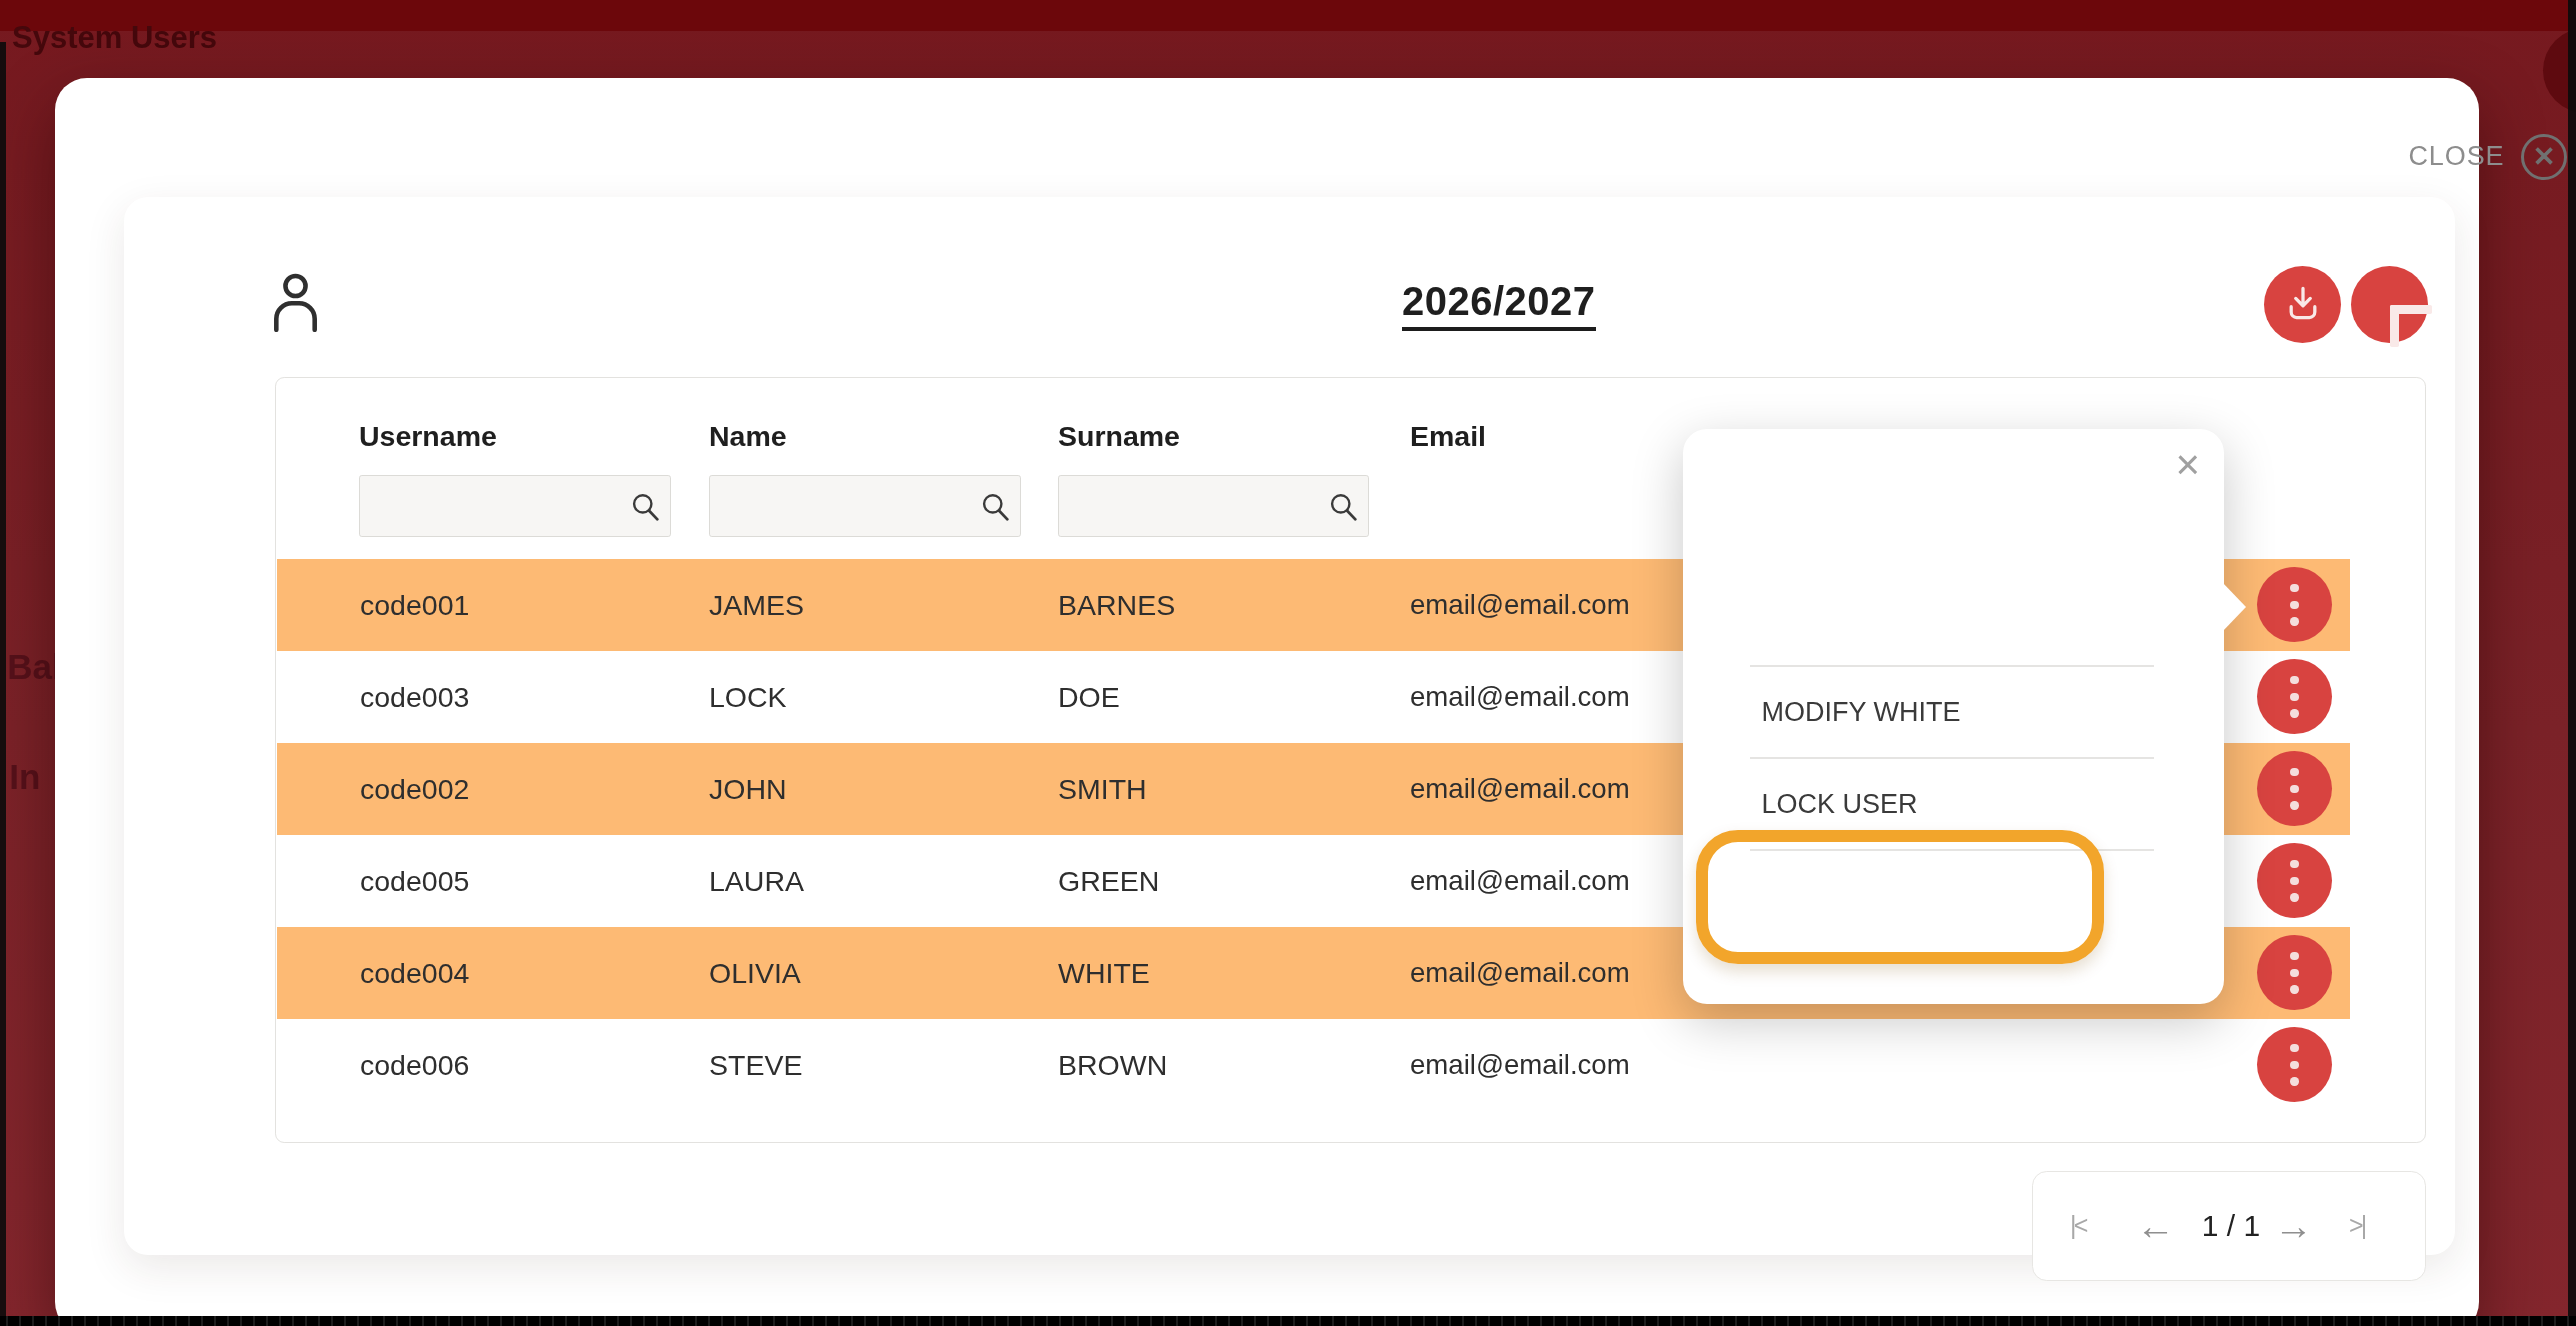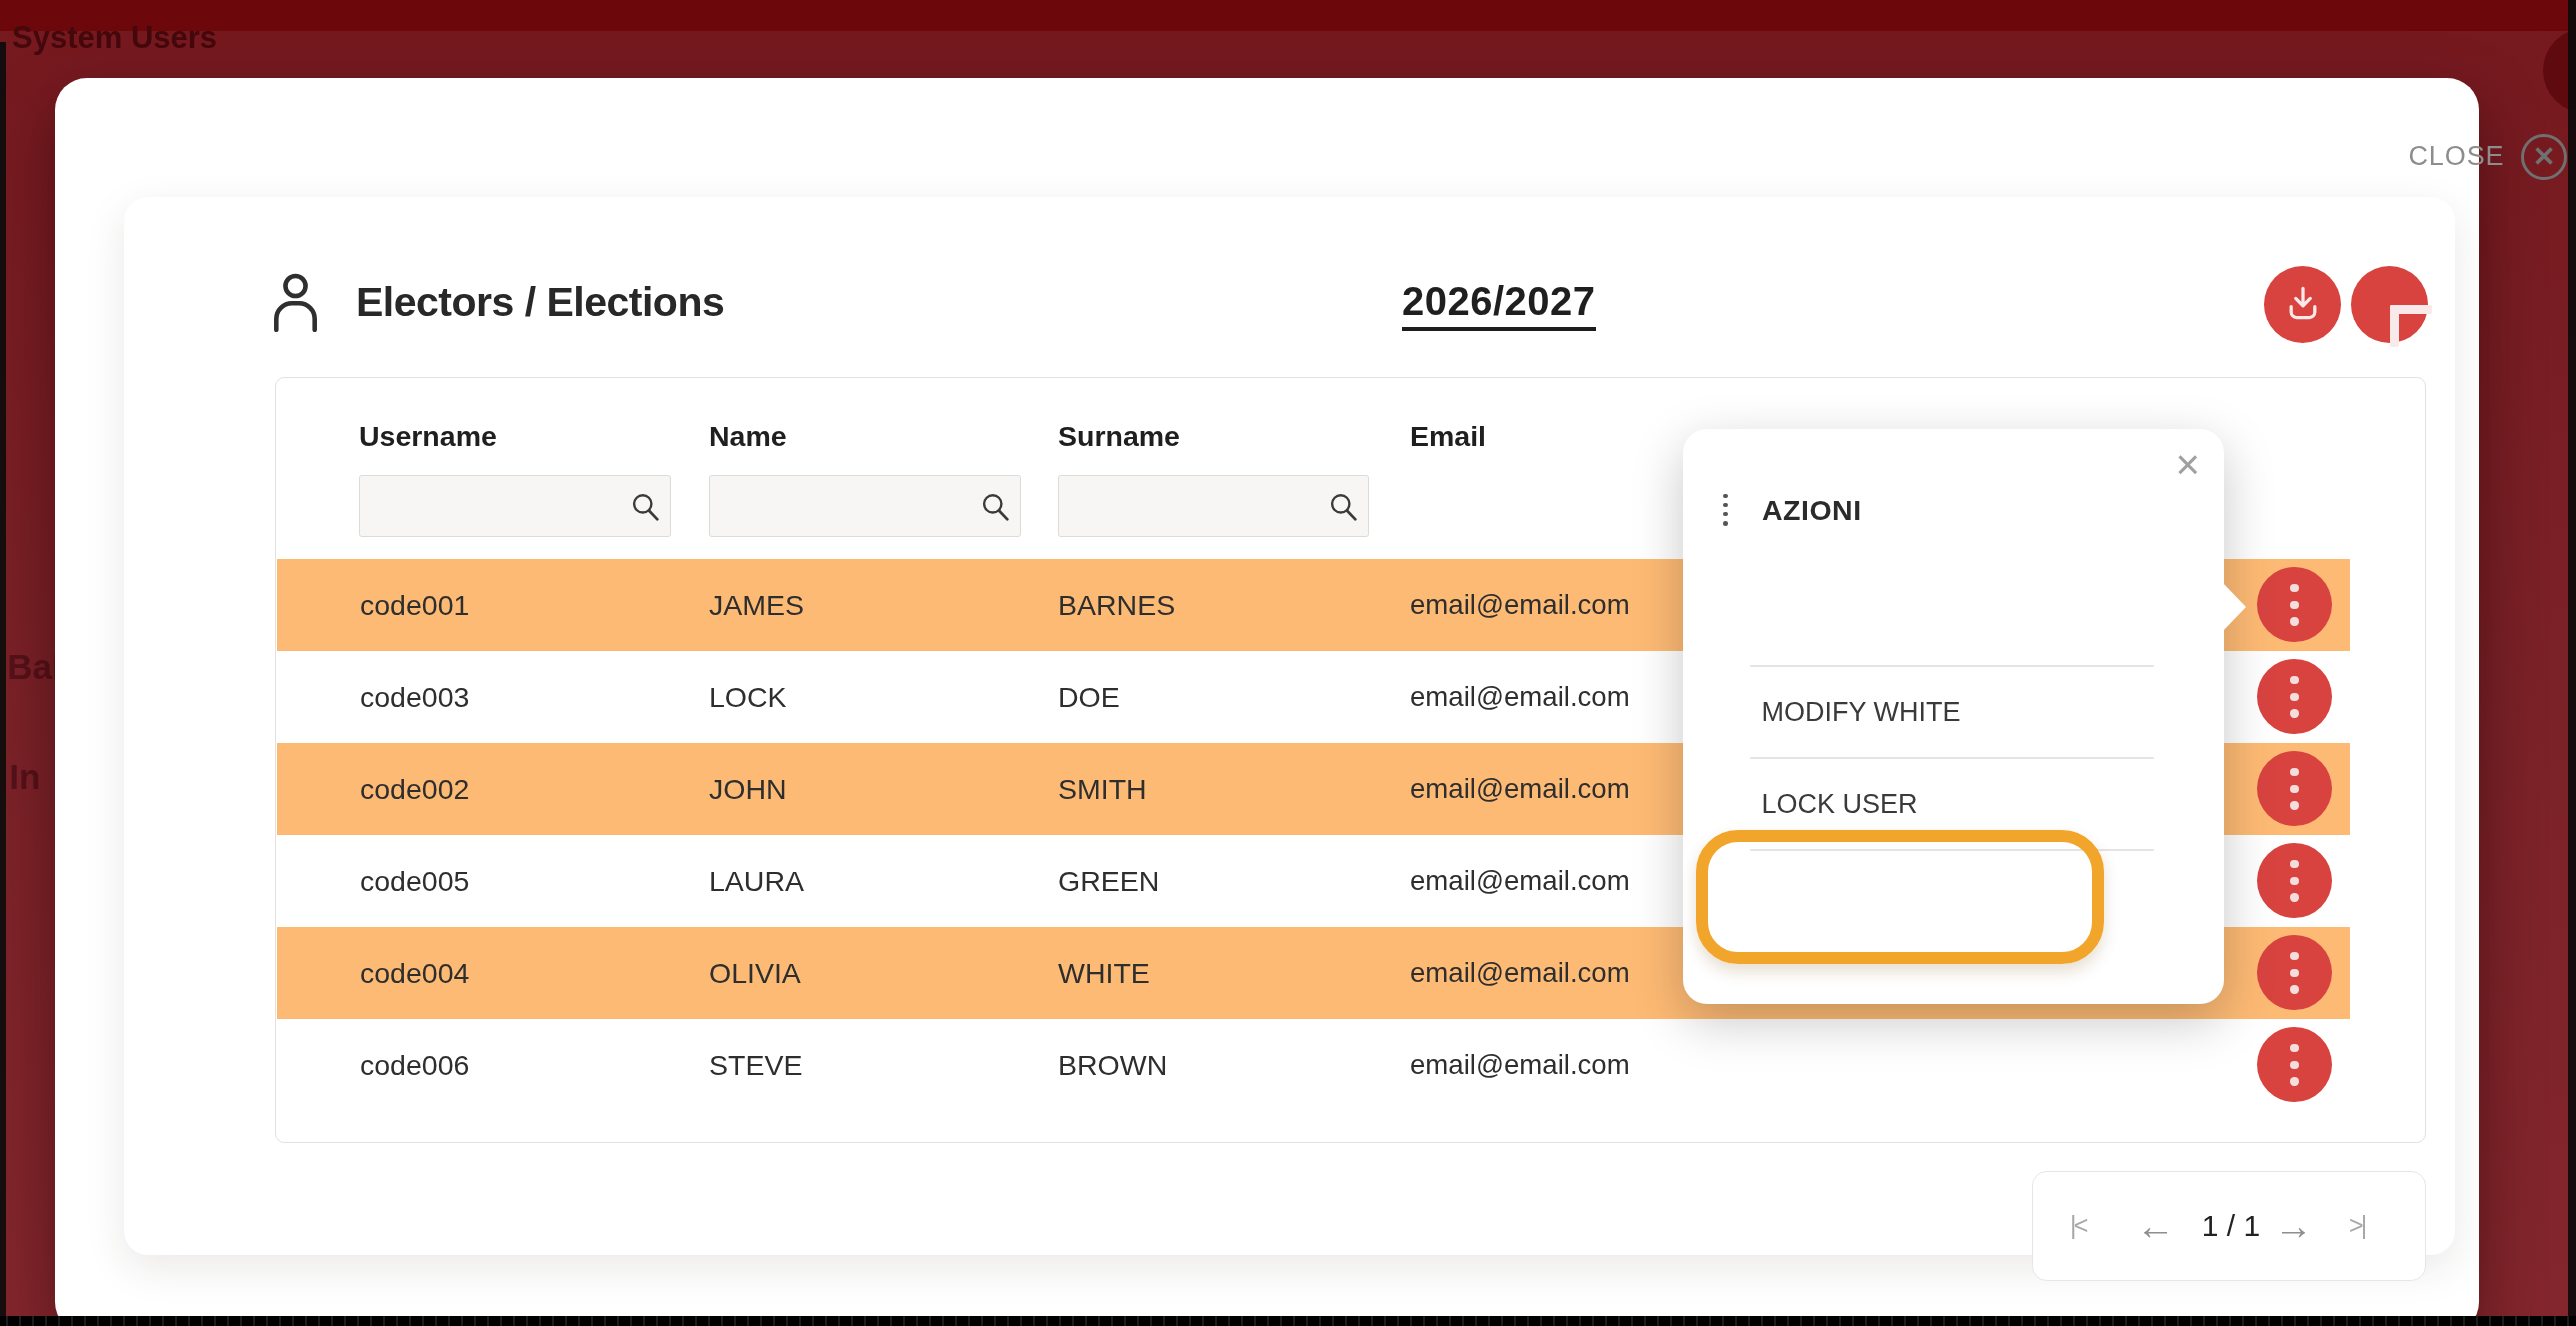--- a/index.html
+++ b/index.html
@@ -120,21 +120,20 @@
     </div>
 
     <div class="panel"></div>
 
     <span class="person-icon">
       <svg width="53" height="61" viewBox="0 0 58 66" fill="none">
         <circle cx="29" cy="16" r="11" stroke="#2f2f2f" stroke-width="5"></circle>
         <path d="M8 64 V52 C8 42.6 15.6 35 25 35 H33 C42.4 35 50 42.6 50 52 V64" stroke="#2f2f2f" stroke-width="5" stroke-linecap="round" fill="none"></path>
       </svg>
     </span>
-    <span class="page-title">Electors / Elections</span>
     <button class="year-link">2026/2027</button>
 
     <button class="round-btn btn-download">
       <span>
         <svg width="40" height="40" viewBox="0 0 44 44" fill="none">
           <path d="M22 6 V24 M14 17 L22 25 L30 17" stroke="#f9e9e8" stroke-width="3.6" stroke-linecap="round" stroke-linejoin="round"></path>
           <path d="M9 26 V32 C9 35.3 11.7 38 15 38 H29 C32.3 38 35 35.3 35 32 V26" stroke="#f9e9e8" stroke-width="3.6" stroke-linecap="round"></path>
         </svg>
       </span>
     </button>
@@ -255,29 +254,20 @@
             <i></i>
             <i></i>
             <i></i>
           </span>
       </button>
     </div>
 
     <div class="popup">
       <div class="popup-arrow"></div>
       <button class="popup-close">×</button>
-      <div class="popup-head">
-        <span class="vdots">
-            <i></i>
-            <i></i>
-            <i></i>
-            <i></i>
-          </span>
-        <span class="popup-title">AZIONI</span>
-      </div>
       <div class="pdivider" style="top:236px"></div>
       <button class="pitem" style="top:237px">MODIFY WHITE</button>
       <div class="pdivider" style="top:328px"></div>
       <button class="pitem" style="top:329px">LOCK USER</button>
       <div class="pdivider" style="top:420px"></div>
       <div class="highlight-ring"></div>
     </div>
 
     <div class="pager">
       <button class="pg-first">|&lt;</button>

